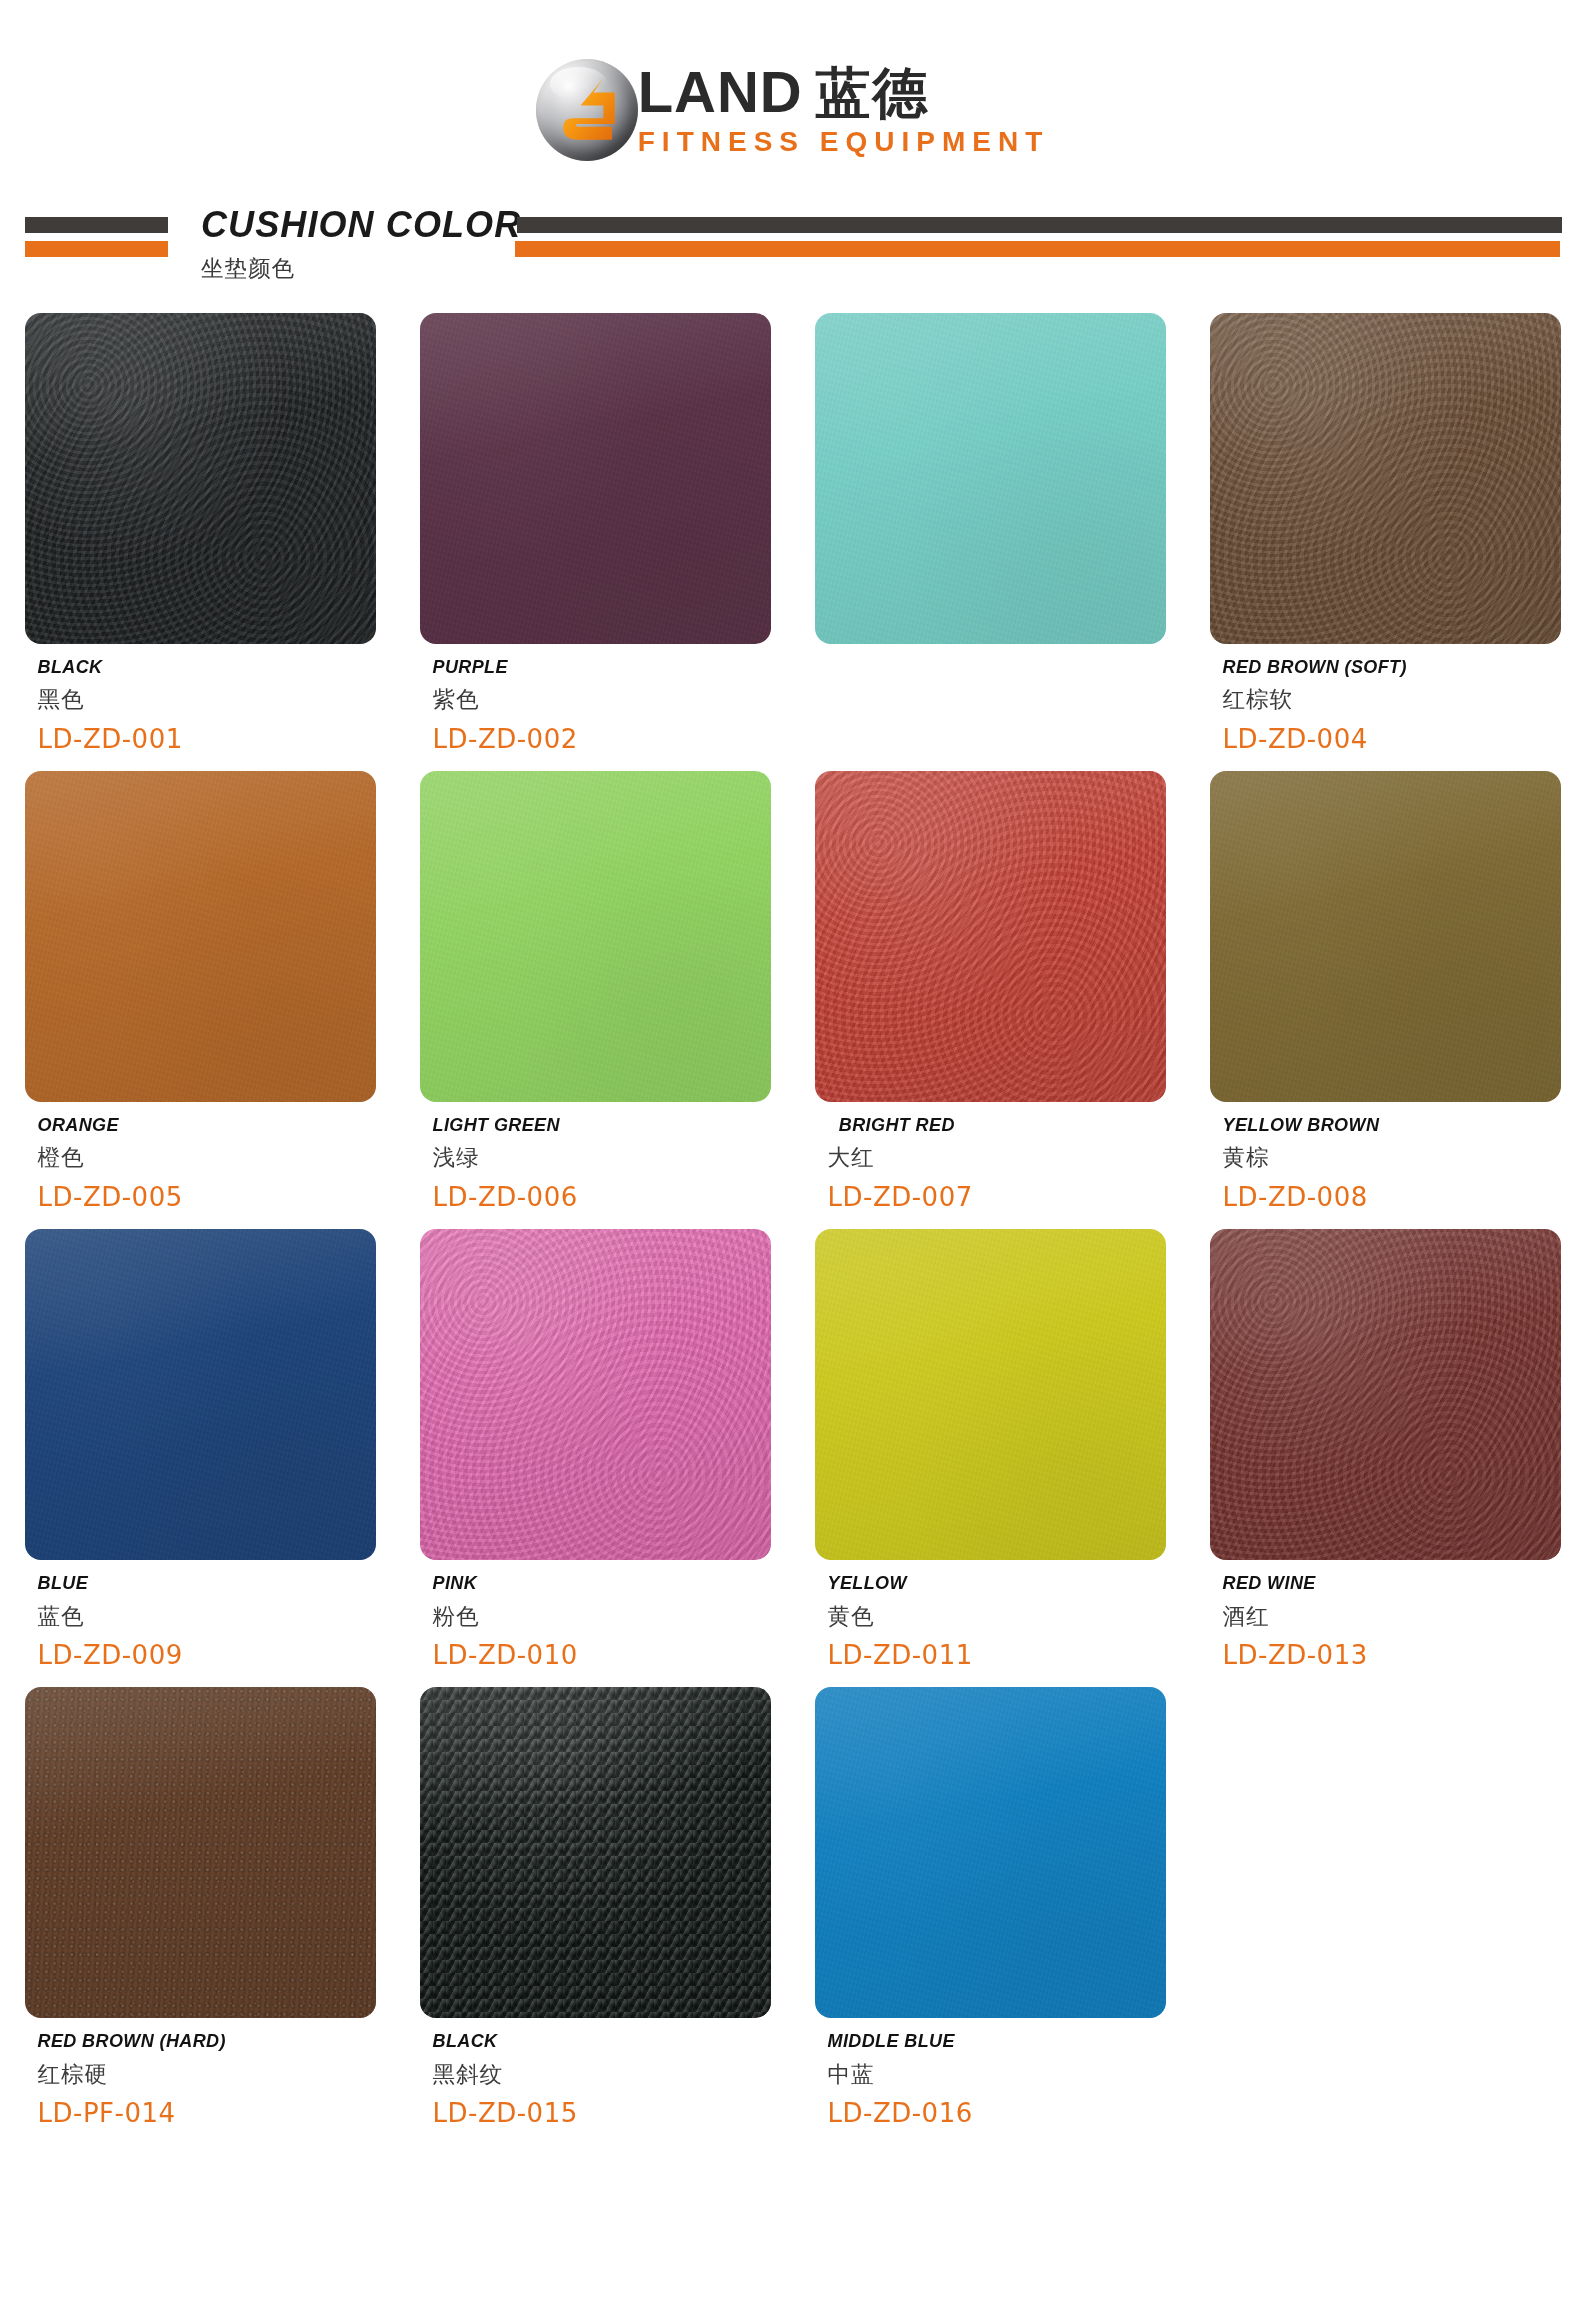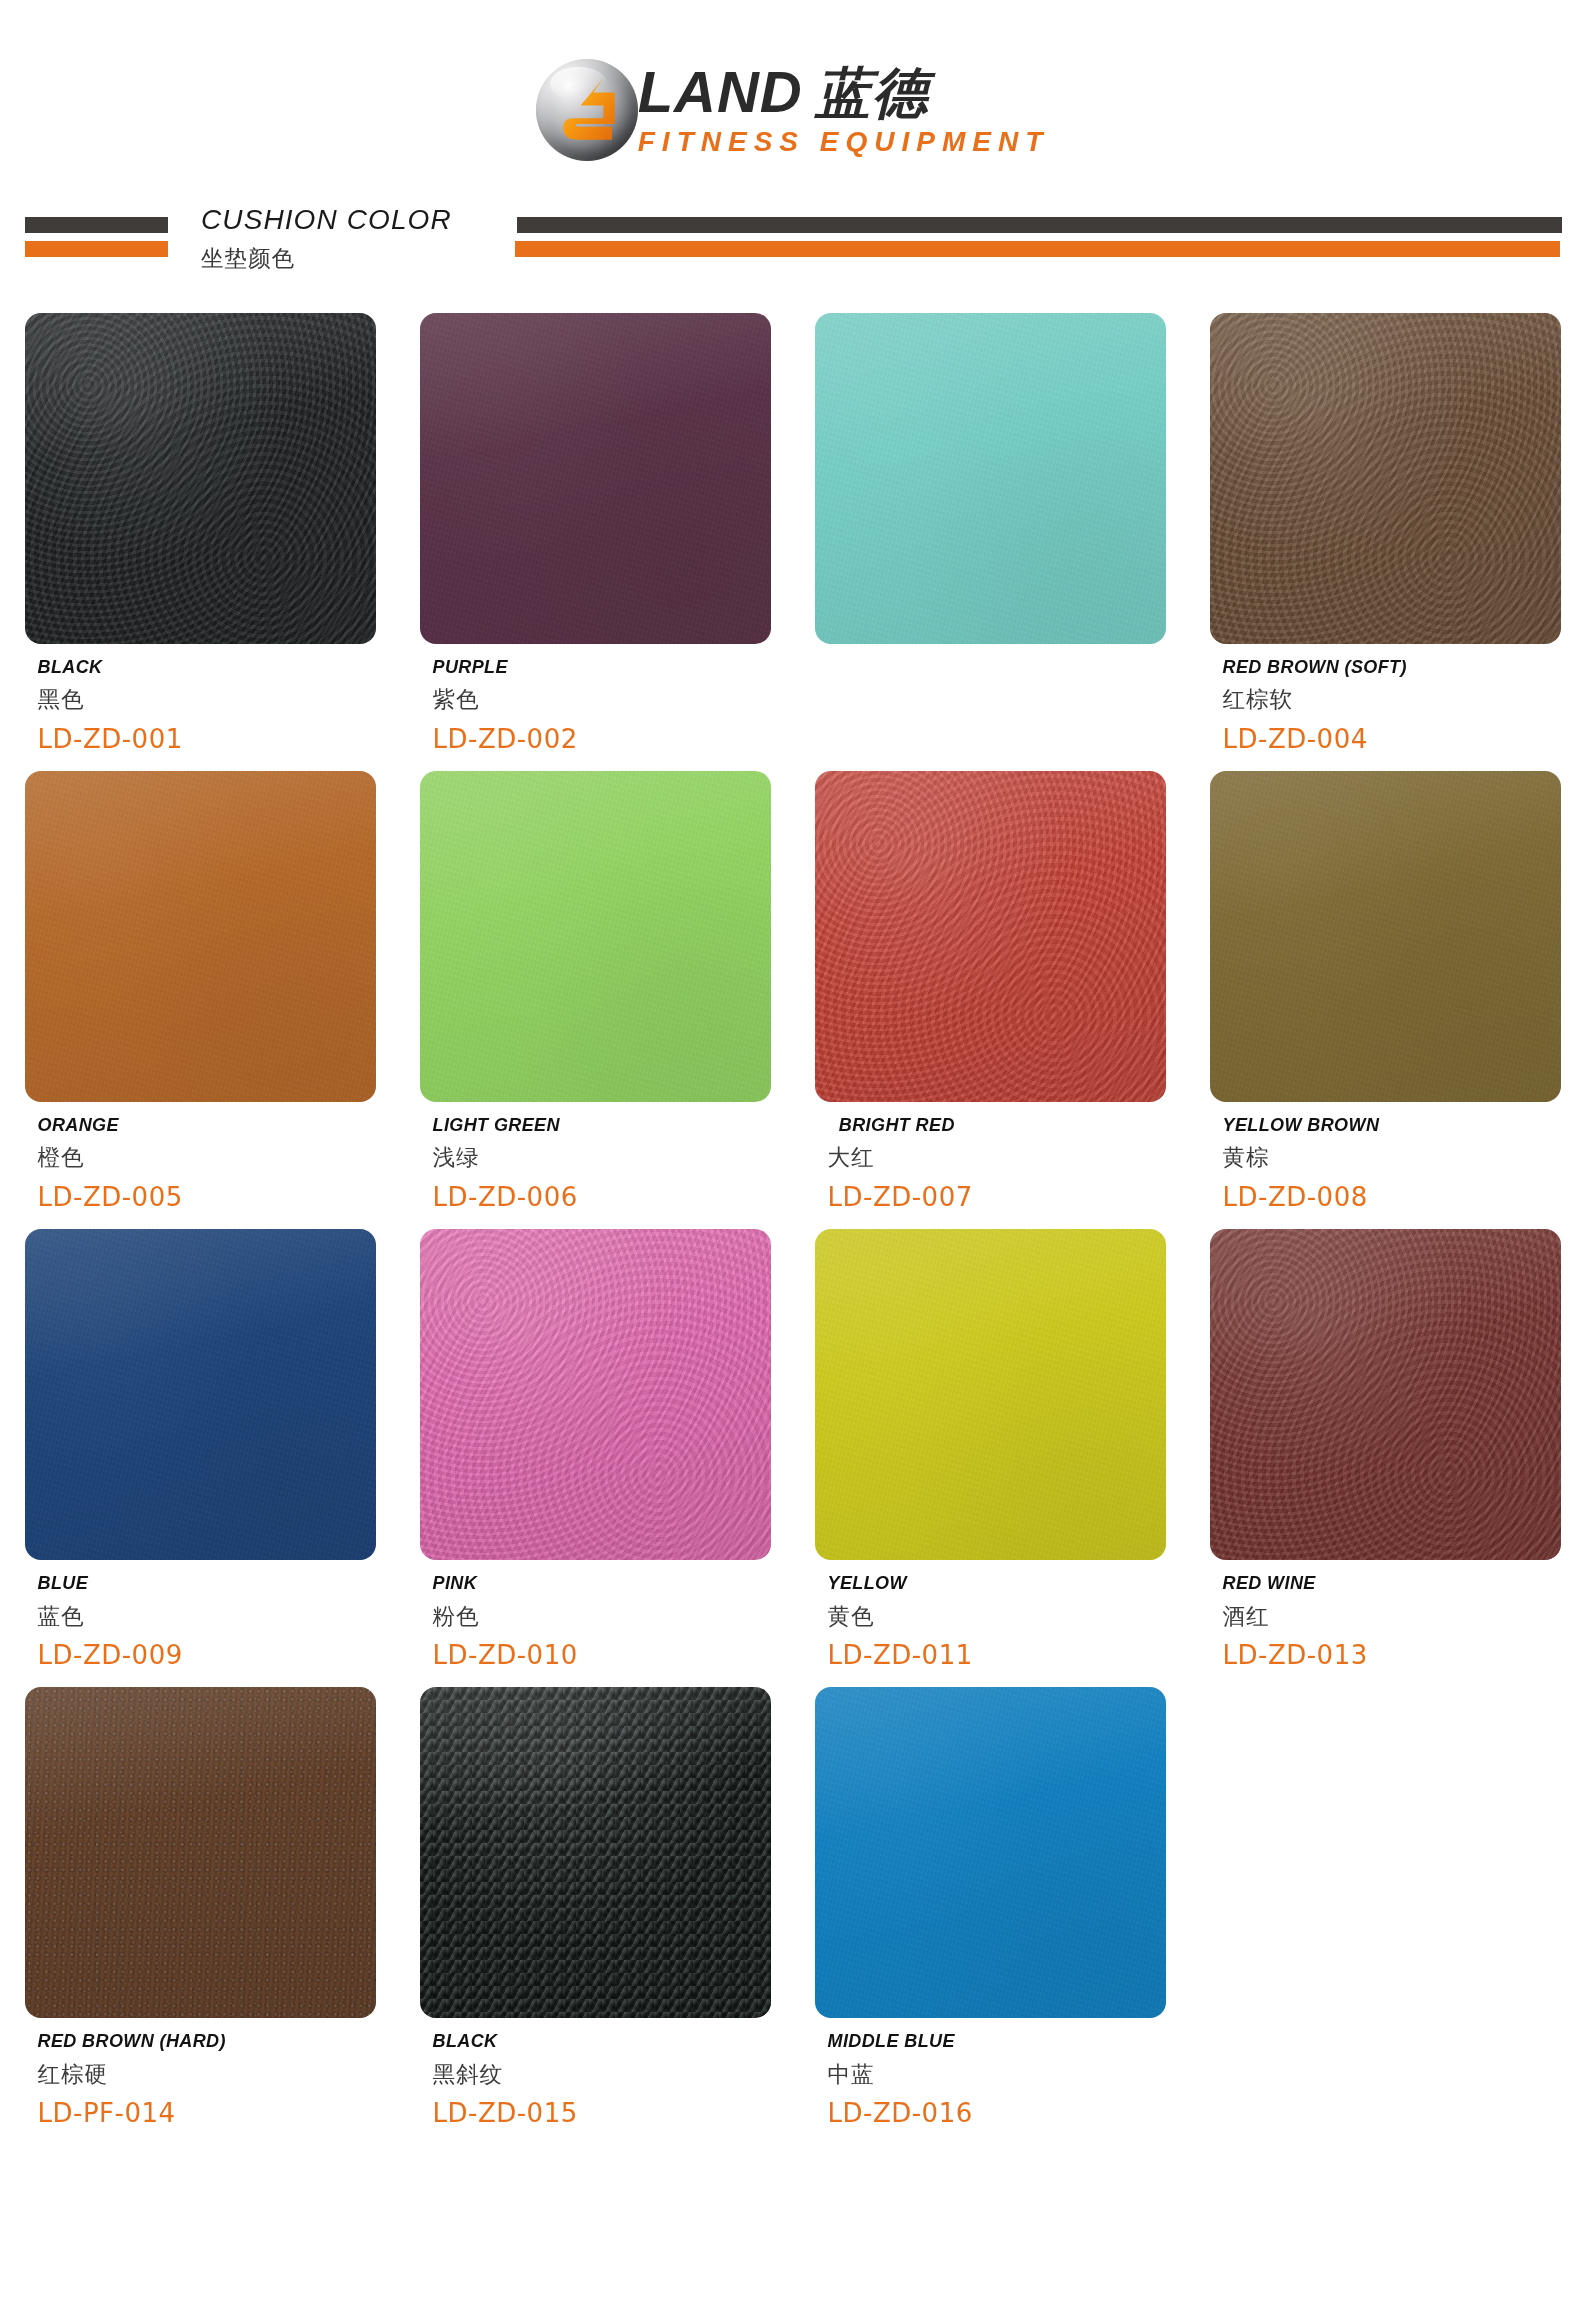--- a/index.html
+++ b/index.html
@@ -20,21 +20,20 @@
     height: 198px;
     display: flex;
     align-items: center;
     justify-content: center;
     padding-top: 21px;
   }
   .logo-wrap {
     display: flex;
     align-items: center;
     gap: 0;
-    font-style: italic;
   }
   .logo-mark {
     width: 102px; height: 102px;
     position: relative;
     flex: 0 0 auto;
   }
   .logo-sphere {
     position: absolute; inset: 0;
     border-radius: 50%;
     background:
@@ -107,22 +106,22 @@
   }
   .bars-right .bar-orange {
     margin-left: -1.9px;
     margin-right: 2.8px;
   }
   .title-text {
     position: absolute;
     left: 201px; top: 1.9px;
   }
   .title-en {
-    font-size: 28px;
-    font-weight: normal;
+    font-size: 36px;
+    font-weight: bold;
     font-style: italic;
     letter-spacing: 1.1px;
     color: #1a1a1a;
     white-space: nowrap;
   }
   .title-cn {
     margin-top: 7.5px;
     font-size: 22.6px;
     color: #3a3a3a;
     letter-spacing: 0.9px;

